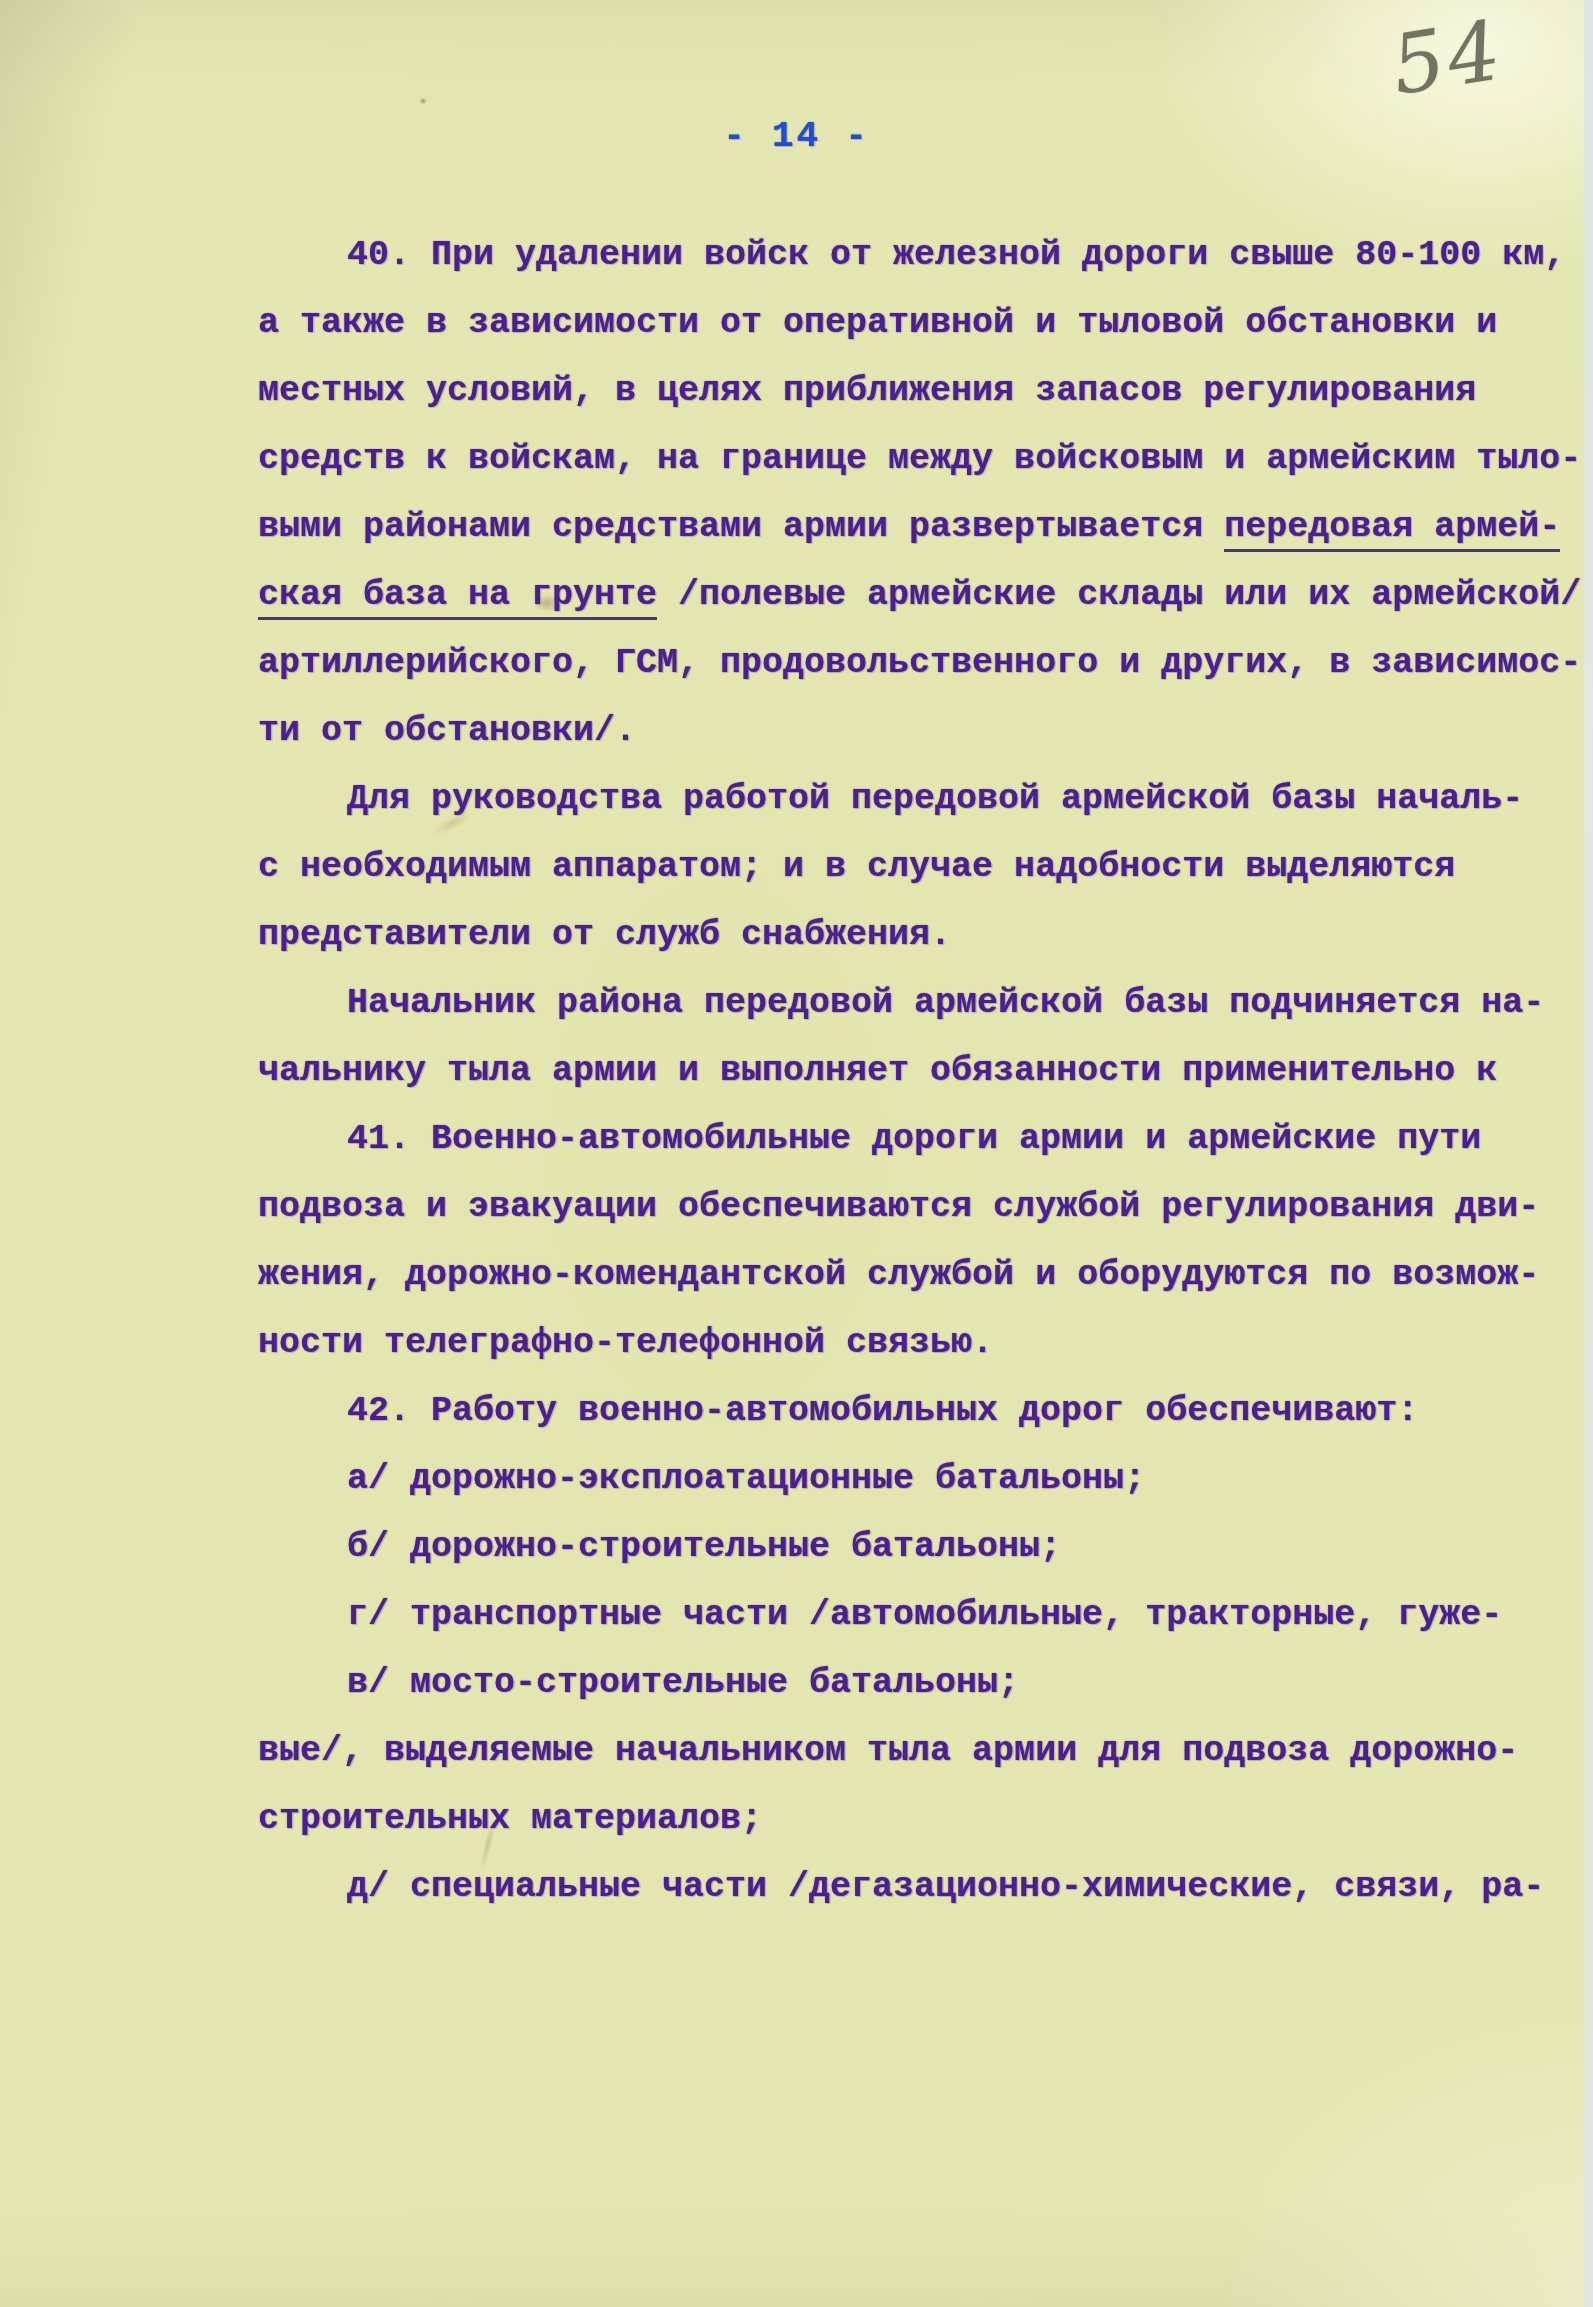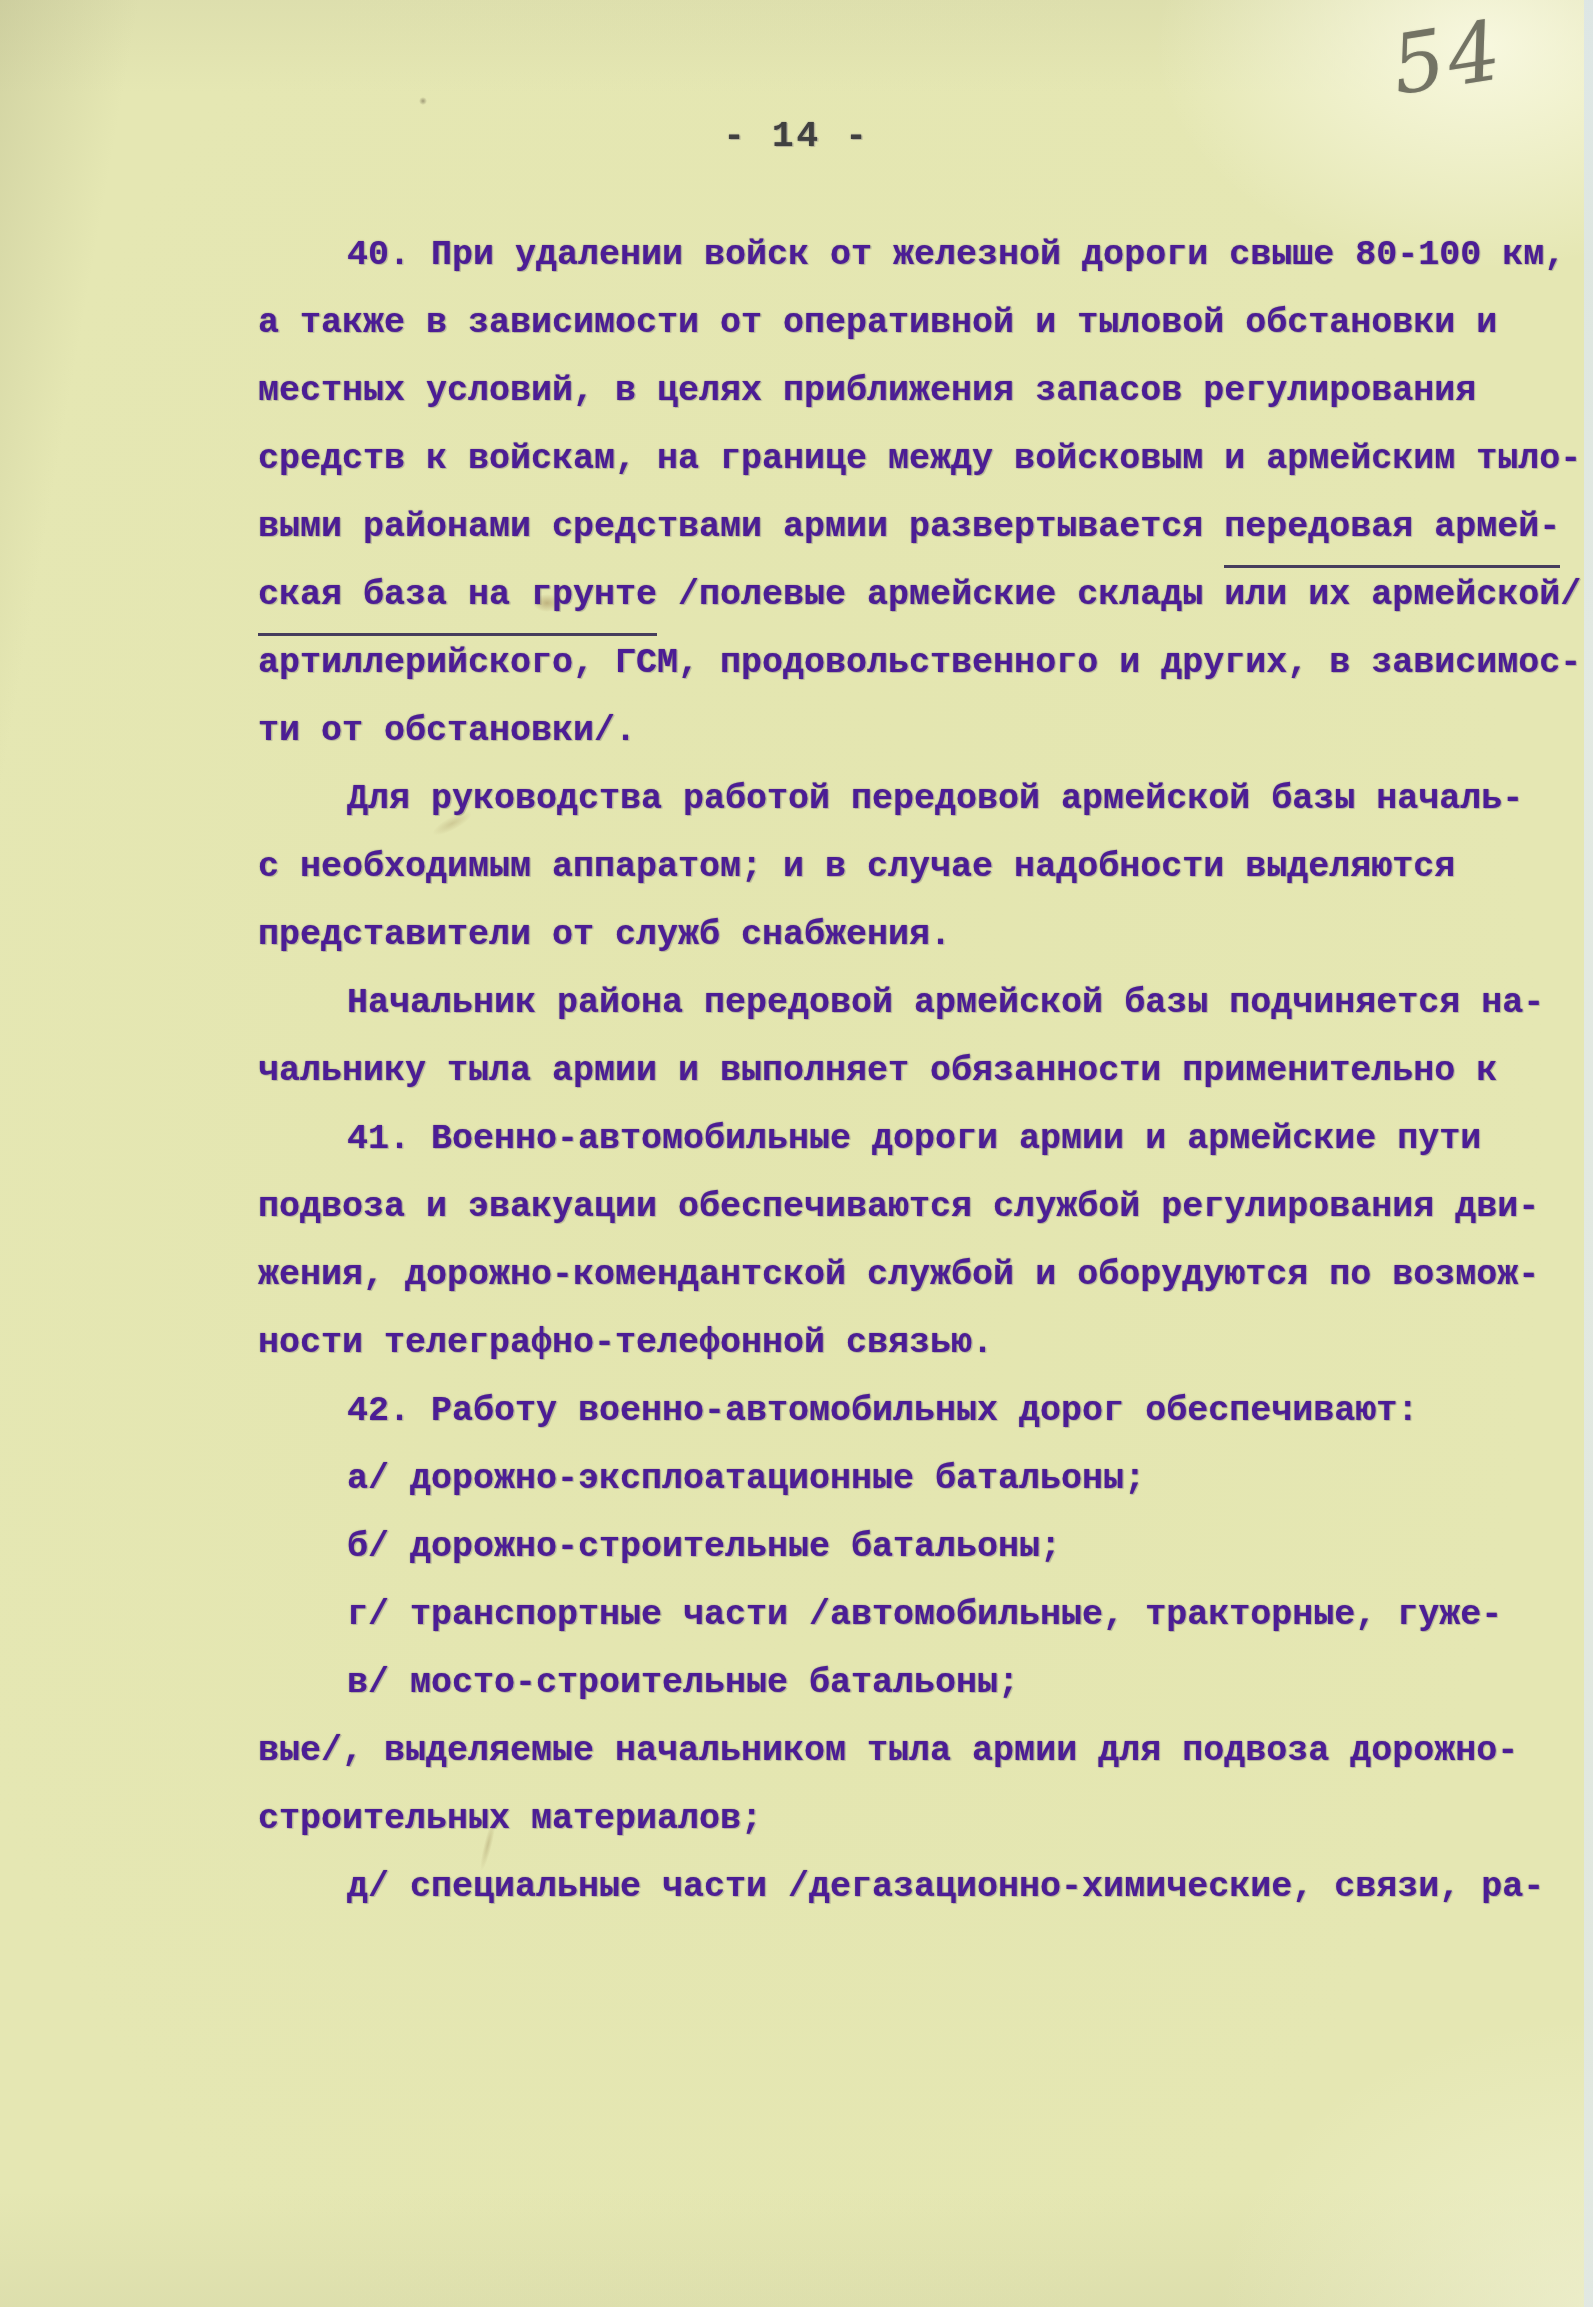--- a/index.html
+++ b/index.html
@@ -59,41 +59,41 @@
     text-shadow: 0 0 1.4px rgba(104,104,90,0.35);
   }
   
   .page-num {
     position: absolute;
     top: 116px; left: 0;
     width: 100%;
     text-align: center;
     font-size: 36px;
     font-weight: 700;
-    color: #404040;
+    color: #1d4ed8;
     text-shadow: 0 0 1.4px rgba(61,52,89,0.65), 1.4px 1.4px 0 rgba(61,52,89,0.18);
     letter-spacing: 2.8px;
   }
   
   .doc-text {
     position: absolute;
     left: 258px; top: 221px;
     width: 1324px;
     font-size: 35px;
     font-weight: 700;
     line-height: 68px;
     color: #4c1d95;
     text-shadow: 0 0 1.4px rgba(61,52,89,0.65), 1.4px 1.4px 0 rgba(61,52,89,0.18);
     white-space: nowrap;
   }
   .line { height: 68px; }
   .line.indent { text-indent: 89px; }
   .u {
     border-bottom: 3.5px solid rgba(61,52,89,0.95);
-    padding-bottom: 18px;
+    padding-bottom: 2px;
   }
 </style>
 </head>
 <body>
 
 <div class="page">
   <div class="paper-shading"></div>
   <div class="scan-edge-strip"></div>
   <div class="speck s1"></div>
   <div class="speck s2"></div>

